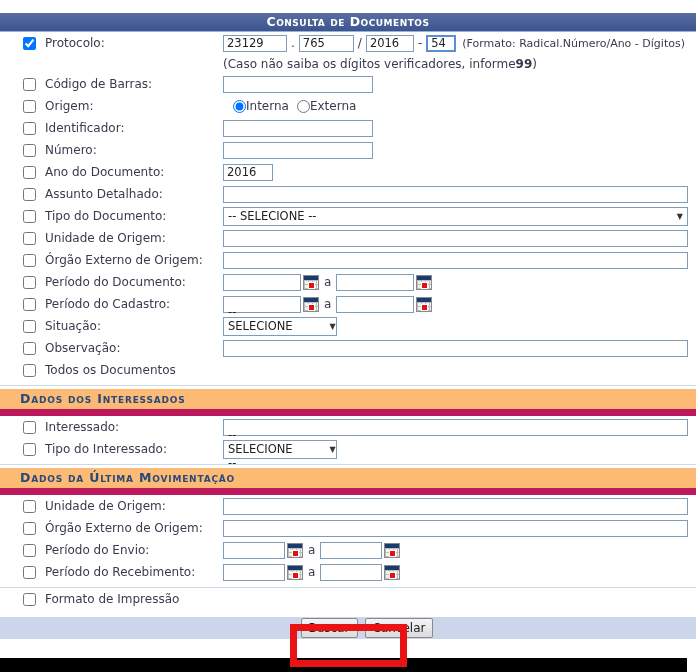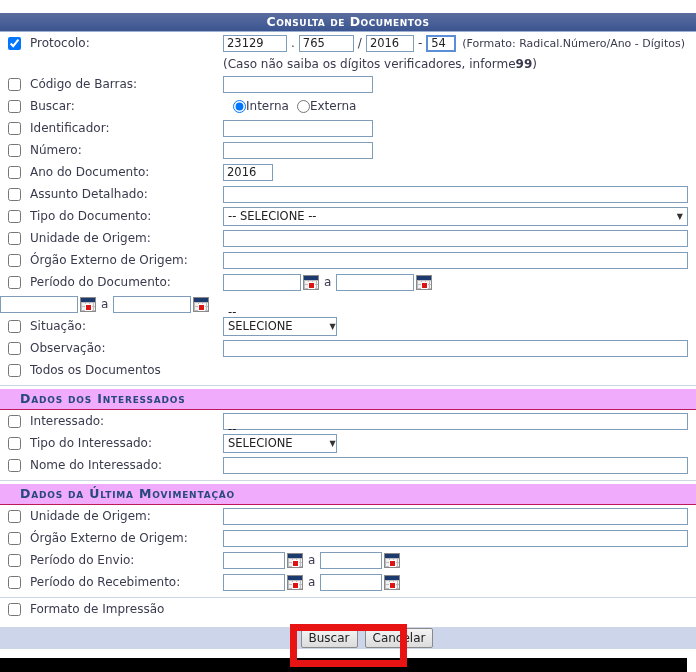--- a/index.html
+++ b/index.html
@@ -6,21 +6,21 @@
   .page{position:relative;width:696px;height:672px;overflow:hidden;
         font-family:"DejaVu Sans","Liberation Sans",sans-serif;background:#fff;}
   
   .titlebar{margin-top:13px;height:18px;line-height:18px;text-align:center;
     background:linear-gradient(#5a6da0,#3b5590);color:#fff;font-weight:bold;
     font-size:12.5px;font-variant:small-caps;letter-spacing:.5px;
     border-bottom:1px solid #9db0d4;}
   
   .row{display:flex;align-items:center;height:22px;}
   .lcol{width:223px;min-width:223px;display:flex;align-items:center;gap:9px;
-        padding-left:8px;box-sizing:border-box;}
+        padding-left:23px;box-sizing:border-box;}
   .fcol{display:flex;align-items:center;flex:1;}
   .lbl{font-size:12px;color:#3a3a4e;white-space:nowrap;}
   .note{font-size:11px;color:#3a3a4e;margin-left:6px;white-space:nowrap;}
   .helpline{height:19px;display:flex;align-items:center;padding-left:223px;
             font-size:12px;color:#3a3a4e;}
   input[type=text]{border:1px solid #7f9db9;height:17px;padding:1px 3px;
     box-sizing:border-box;font:11.5px "DejaVu Sans","Liberation Sans",sans-serif;
     color:#222;background:#fff;}
   input[type=text].focused{border:2px solid #5b8ed6;}
   input[type=checkbox],input[type=radio]{width:13px;height:13px;margin:0;}
@@ -40,22 +40,22 @@
     box-sizing:border-box;position:relative;background:
     repeating-linear-gradient(to right,#bdbdbd 0 1px,transparent 1px 4px),
     repeating-linear-gradient(to bottom,#bdbdbd 0 1px,transparent 1px 4px),#f2f2f2;}
   .cal::before{content:"";position:absolute;left:0;top:0;right:0;height:4px;
     background:#1c3a6e;}
   .cal::after{content:"";position:absolute;right:3px;top:6px;width:5px;height:5px;
     background:#e01313;border:1px solid #fff;}
   .aword{font-size:12px;color:#3a3a4e;margin:0 5px;}
   
   .secline{height:1px;background:#ccd6e6;margin-top:4px;}
-  .secband{margin-top:3px;height:20px;line-height:20px;background:#f0abfc;
-    border-bottom:1px solid #be185d;padding-left:20px;font-size:12.5px;
+  .secband{margin-top:3px;height:20px;line-height:20px;background:#fdba74;
+    border-bottom:7px solid #be185d;padding-left:20px;font-size:12.5px;
     font-weight:bold;font-variant:small-caps;letter-spacing:.8px;color:#27497e;}
   
   .footer{margin-top:7px;height:22px;background:#ccd5ea;display:flex;
     align-items:center;justify-content:center;gap:7px;}
   .footer .btngrp{display:flex;gap:7px;margin-left:38px;}
   .btn{font:12px "DejaVu Sans","Liberation Sans",sans-serif;color:#222;
     background:linear-gradient(#f4f4f4,#dcdcdc);border:1px solid #8a8a8a;
     border-radius:2px;padding:2px 7px;cursor:pointer;}
   .blackbar{position:absolute;left:0;bottom:0;height:14px;right:9px;background:#000;}
   .redrect{position:absolute;left:290px;top:624px;width:117px;height:43px;
@@ -96,21 +96,21 @@
       <span class="lbl">Código de Barras:</span>
     </div>
     <div class="fcol">
         <input type="text" class="w150" style="">
       </div>
   </div>
 
   <div class="row">
     <div class="lcol">
       <input type="checkbox" style="">
-      <span class="lbl">Buscar:</span>
+      <span class="lbl">Origem:</span>
     </div>
     <div class="fcol" style="padding-left:10px;">
       <input type="radio" name="origem" checked="" style="">
       <span class="lbl">Interna</span>
       <input type="radio" name="origem" style="margin-left: 8px;">
       <span class="lbl">Externa</span>
     </div>
   </div>
 
   <div class="row">
@@ -194,20 +194,24 @@
     <div class="fcol">
       <input type="text" class="w78" style="">
       <span class="cal"></span>
       <span class="aword">a</span>
       <input type="text" class="w78" style="">
       <span class="cal"></span>
     </div>
   </div>
 
   <div class="row">
+    <div class="lcol">
+      <input type="checkbox" style="">
+      <span class="lbl">Período do Cadastro:</span>
+    </div>
     <div class="fcol">
       <input type="text" class="w78" style="">
       <span class="cal"></span>
       <span class="aword">a</span>
       <input type="text" class="w78" style="">
       <span class="cal"></span>
     </div>
   </div>
 
   <div class="row">
@@ -259,29 +263,20 @@
       <span class="lbl">Tipo do Interessado:</span>
     </div>
     <div class="fcol">
       <div class="selbox selnarrow">
         <span>-- SELECIONE --</span>
         <span class="arrow">▼</span>
       </div>
     </div>
   </div>
 
-  <div class="row">
-    <div class="lcol">
-      <input type="checkbox" style="">
-      <span class="lbl">Nome do Interessado:</span>
-    </div>
-    <div class="fcol">
-        <input type="text" class="w465" style="">
-      </div>
-  </div>
 
   <div class="secline"></div>
   <div class="secband">Dados da Última Movimentação</div>
 
   <div class="row">
     <div class="lcol">
       <input type="checkbox" style="">
       <span class="lbl">Unidade de Origem:</span>
     </div>
     <div class="fcol">

